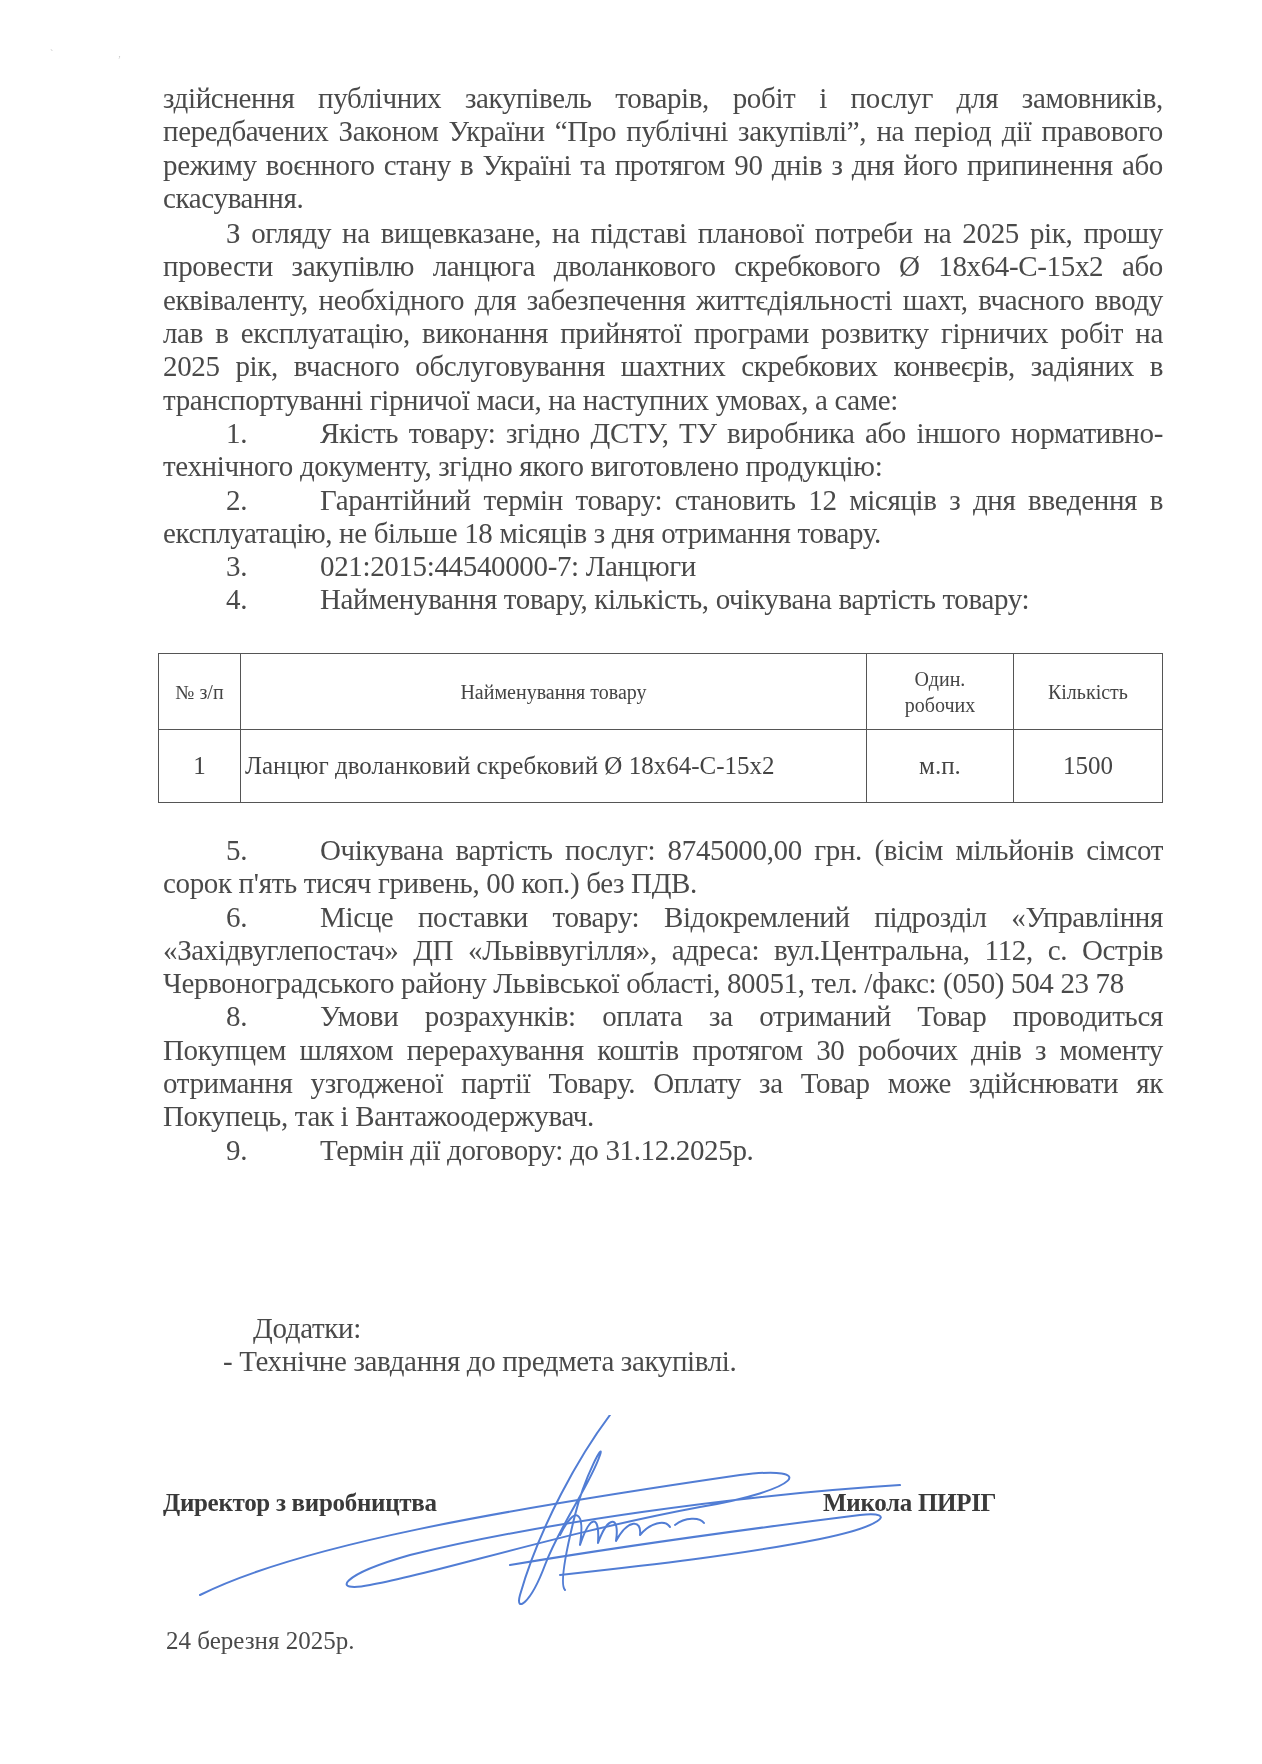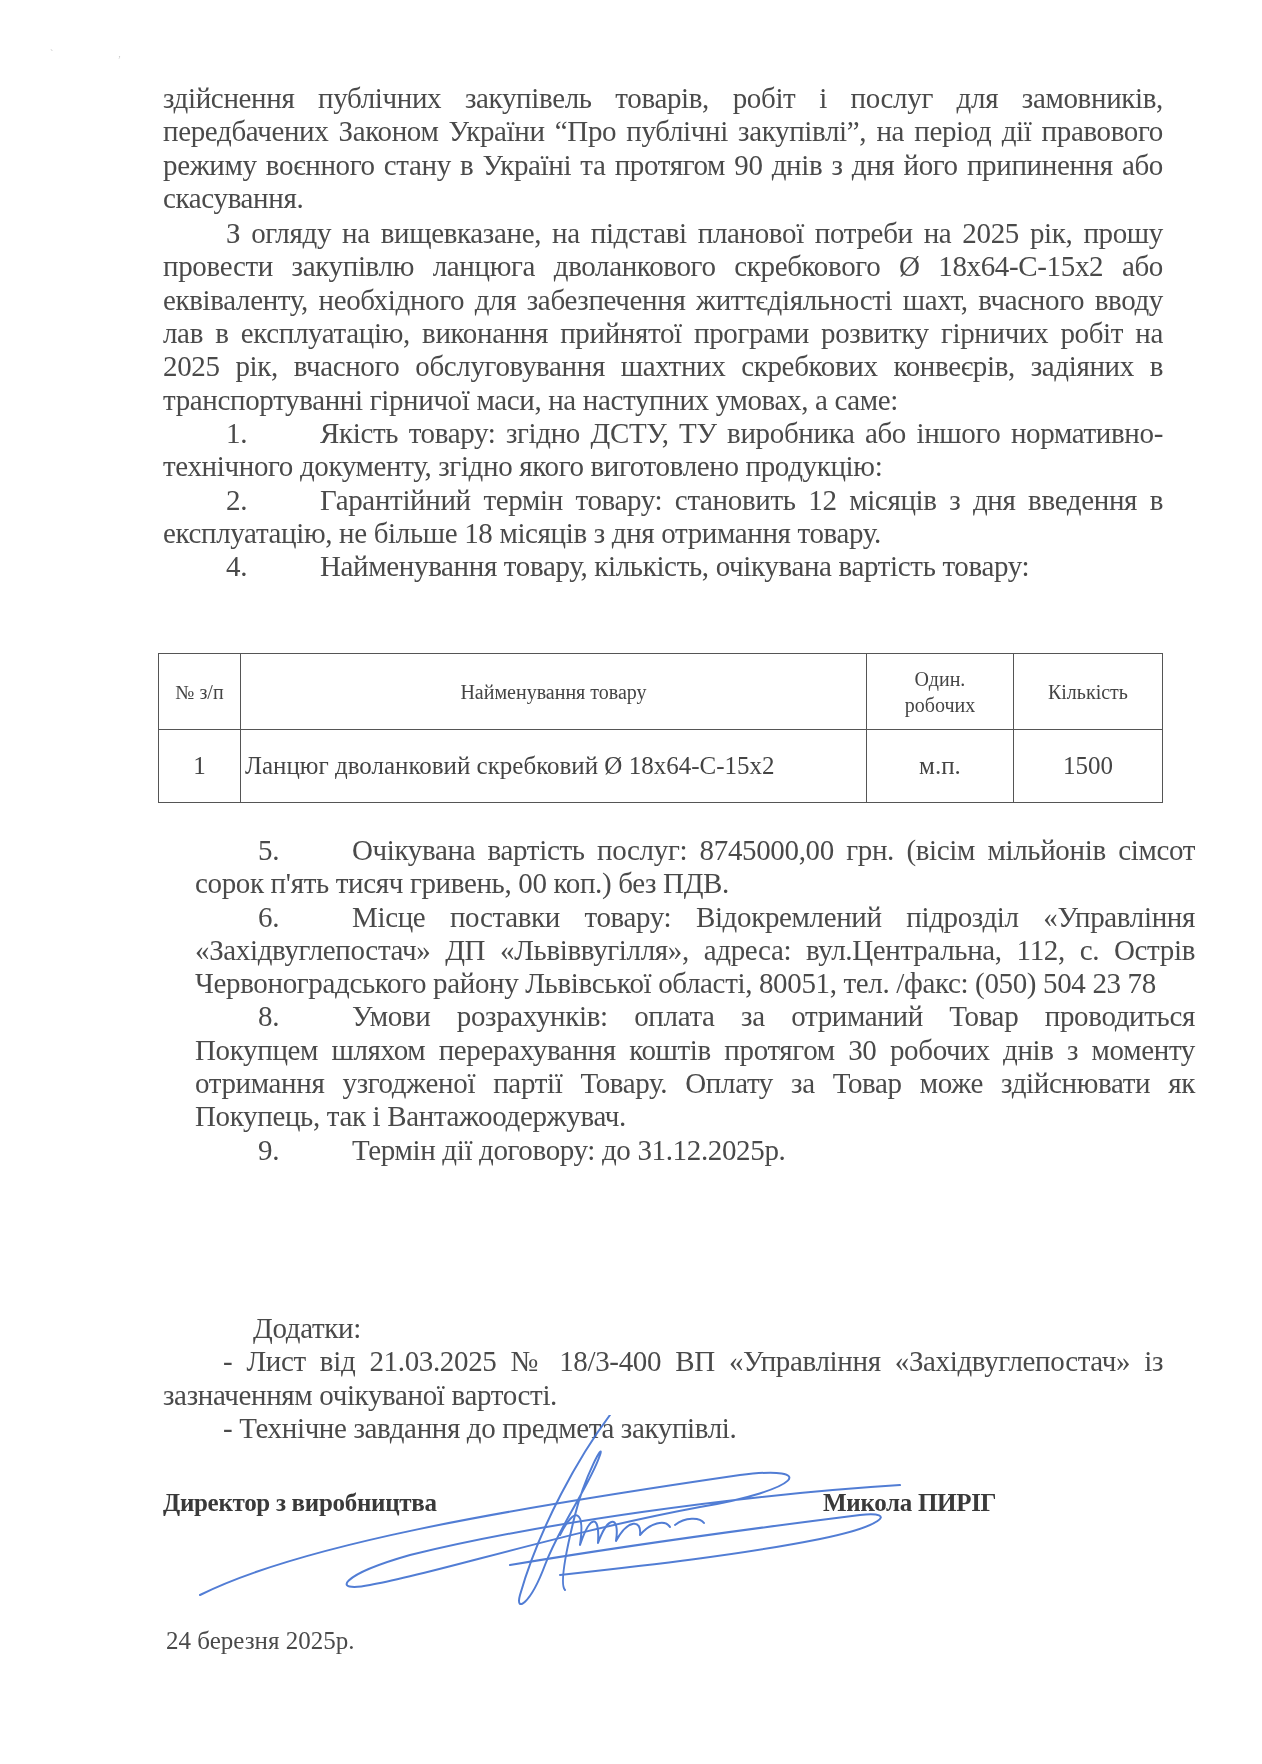--- a/index.html
+++ b/index.html
@@ -22,21 +22,21 @@
     position: absolute; left: 158px; top: 653px; width: 1005px;
     border-collapse: collapse; font-size: 20px; color: #444; border-radius: 24px;
   }
   table.goods td, table.goods th {
     border: 1.6px solid #555; text-align: center; font-weight: normal;
     padding: 0 4px;
   }
   table.goods thead th { height: 75px; line-height: 26px; }
   table.goods tbody td { height: 72px; font-size: 25px; }
   table.goods td.name { text-align: left; padding-left: 4px; }
-  .block3 { top: 834px; margin-left: 32px; }
+  .block3 { top: 834px; }
   .block4 { top: 1312px; }
   .sign-row {
     position: absolute; left: 163px; top: 1489px; width: 920px;
     font-size: 25px; font-weight: bold; color: #3a3a3a;
     letter-spacing: -0.3px;
   }
   .sign-title { position: absolute; left: 0; top: 0; }
   .sign-name { position: absolute; left: 660px; top: 0; white-space: nowrap; }
   .signature { position: absolute; left: 180px; top: 1415px; width: 820px; height: 200px; }
   .date { position: absolute; left: 166px; top: 1627px; font-size: 25px; color: #4a4a4a; }
@@ -47,20 +47,21 @@
 <div class="page">
 
   <div class="marks"><span>ˋ</span><span>,</span></div>
 
   <div class="text block1">
     <p class="p">здійснення публічних закупівель товарів, робіт і послуг для замовників, передбачених Законом України “Про публічні закупівлі”, на період дії правового режиму воєнного стану в Україні та протягом 90 днів з дня його припинення або скасування.</p>
     <p class="p indent" style="margin-top:2px">З огляду на вищевказане, на підставі планової потреби на 2025 рік,  прошу провести закупівлю ланцюга дволанкового скребкового Ø 18х64-С-15х2 або еквіваленту, необхідного для забезпечення життєдіяльності шахт, вчасного вводу лав в експлуатацію, виконання прийнятої програми  розвитку гірничих робіт на 2025 рік, вчасного обслуговування шахтних скребкових конвеєрів, задіяних в транспортуванні гірничої маси, на наступних умовах, а саме:</p>
     <div>
       <p class="p indent"><span style="display:inline-block;width:94px;text-indent:0">1.</span><span>Якість товару: згідно ДСТУ, ТУ виробника або іншого нормативно-технічного документу, згідно якого виготовлено продукцію:</span></p>
       <p class="p indent"><span style="display:inline-block;width:94px;text-indent:0">2.</span><span>Гарантійний термін товару: становить 12 місяців з дня введення в експлуатацію, не більше 18 місяців з дня отримання товару.</span></p>
+      <p class="p indent"><span style="display:inline-block;width:94px;text-indent:0">3.</span><span>021:2015:44540000-7: Ланцюги</span></p>
       <p class="p indent"><span style="display:inline-block;width:94px;text-indent:0">4.</span><span>Найменування товару, кількість, очікувана вартість товару:</span></p>
     </div>
   </div>
 
   <table class="goods">
     <colgroup>
       <col style="width:77px">
       <col style="width:588px">
       <col style="width:138px">
       <col style="width:140px">
@@ -85,21 +86,20 @@
 
   <div class="text block3">
     <p class="p indent"><span style="display:inline-block;width:94px;text-indent:0">5.</span><span>Очікувана вартість послуг:  8745000,00 грн. (вісім мільйонів сімсот сорок п'ять  тисяч гривень, 00 коп.) без ПДВ.</span></p>
     <p class="p indent"><span style="display:inline-block;width:94px;text-indent:0">6.</span><span>Місце поставки товару: Відокремлений підрозділ «Управління «Західвуглепостач» ДП «Львіввугілля», адреса: вул.Центральна, 112, с. Острів Червоноградського району Львівської області, 80051, тел. /факс: (050) 504 23 78</span></p>
     <p class="p indent"><span style="display:inline-block;width:94px;text-indent:0">8.</span><span>Умови розрахунків: оплата  за отриманий  Товар проводиться Покупцем шляхом перерахування коштів протягом 30 робочих днів з моменту отримання узгодженої партії Товару. Оплату за Товар може здійснювати як Покупець, так і Вантажоодержувач.</span></p>
     <p class="p indent"><span style="display:inline-block;width:94px;text-indent:0">9.</span><span>Термін дії договору:  до 31.12.2025р.</span></p>
   </div>
 
   <div class="text block4">
     <p class="p" style="text-indent:90px">Додатки:</p>
-    <p class="p" style="text-indent:60px">- Лист від 21.03.2025 № 18/3-400     ВП «Управління «Західвуглепостач» із зазначенням очікуваної вартості.</p>
     <p class="p" style="text-indent:60px">- Технічне завдання до предмета закупівлі.</p>
   </div>
 
   <div class="sign-row">
     <span class="sign-title">Директор з виробництва</span>
     <span class="sign-name">Микола ПИРІГ</span>
   </div>
 
   <svg class="signature" viewBox="0 0 820 200">
     <g fill="none" stroke="#3f6fd0" stroke-width="2" stroke-linecap="round" stroke-linejoin="round" opacity="0.9">

